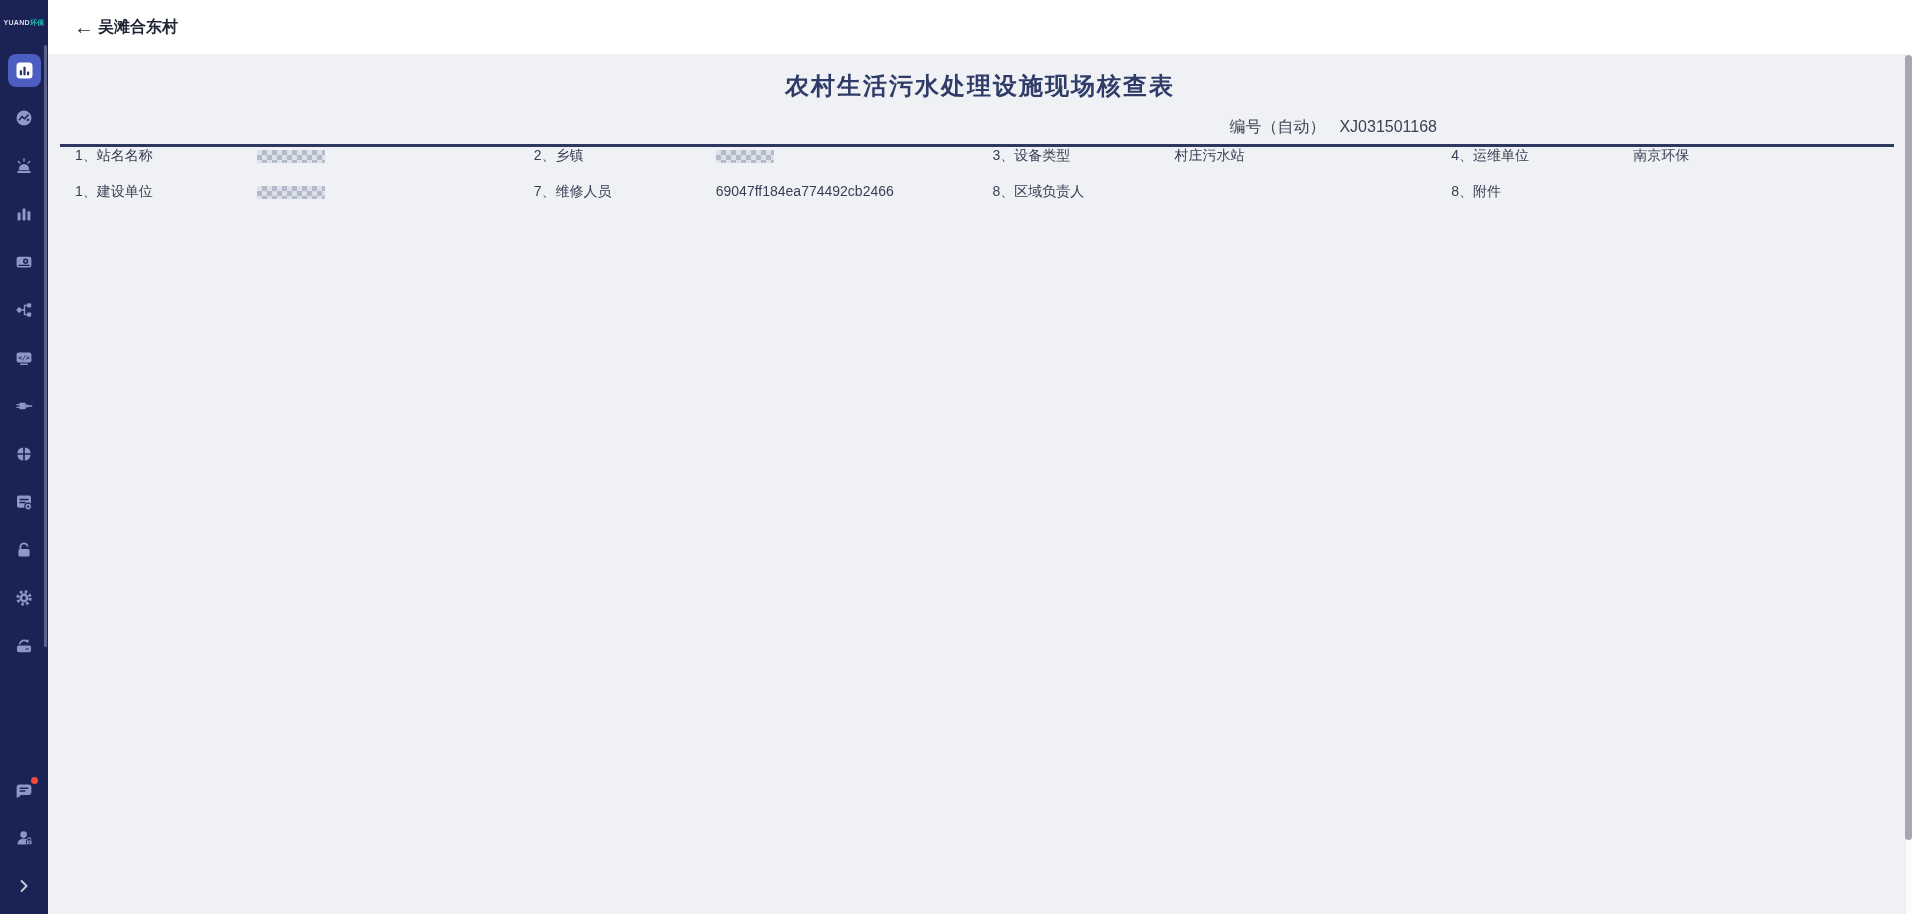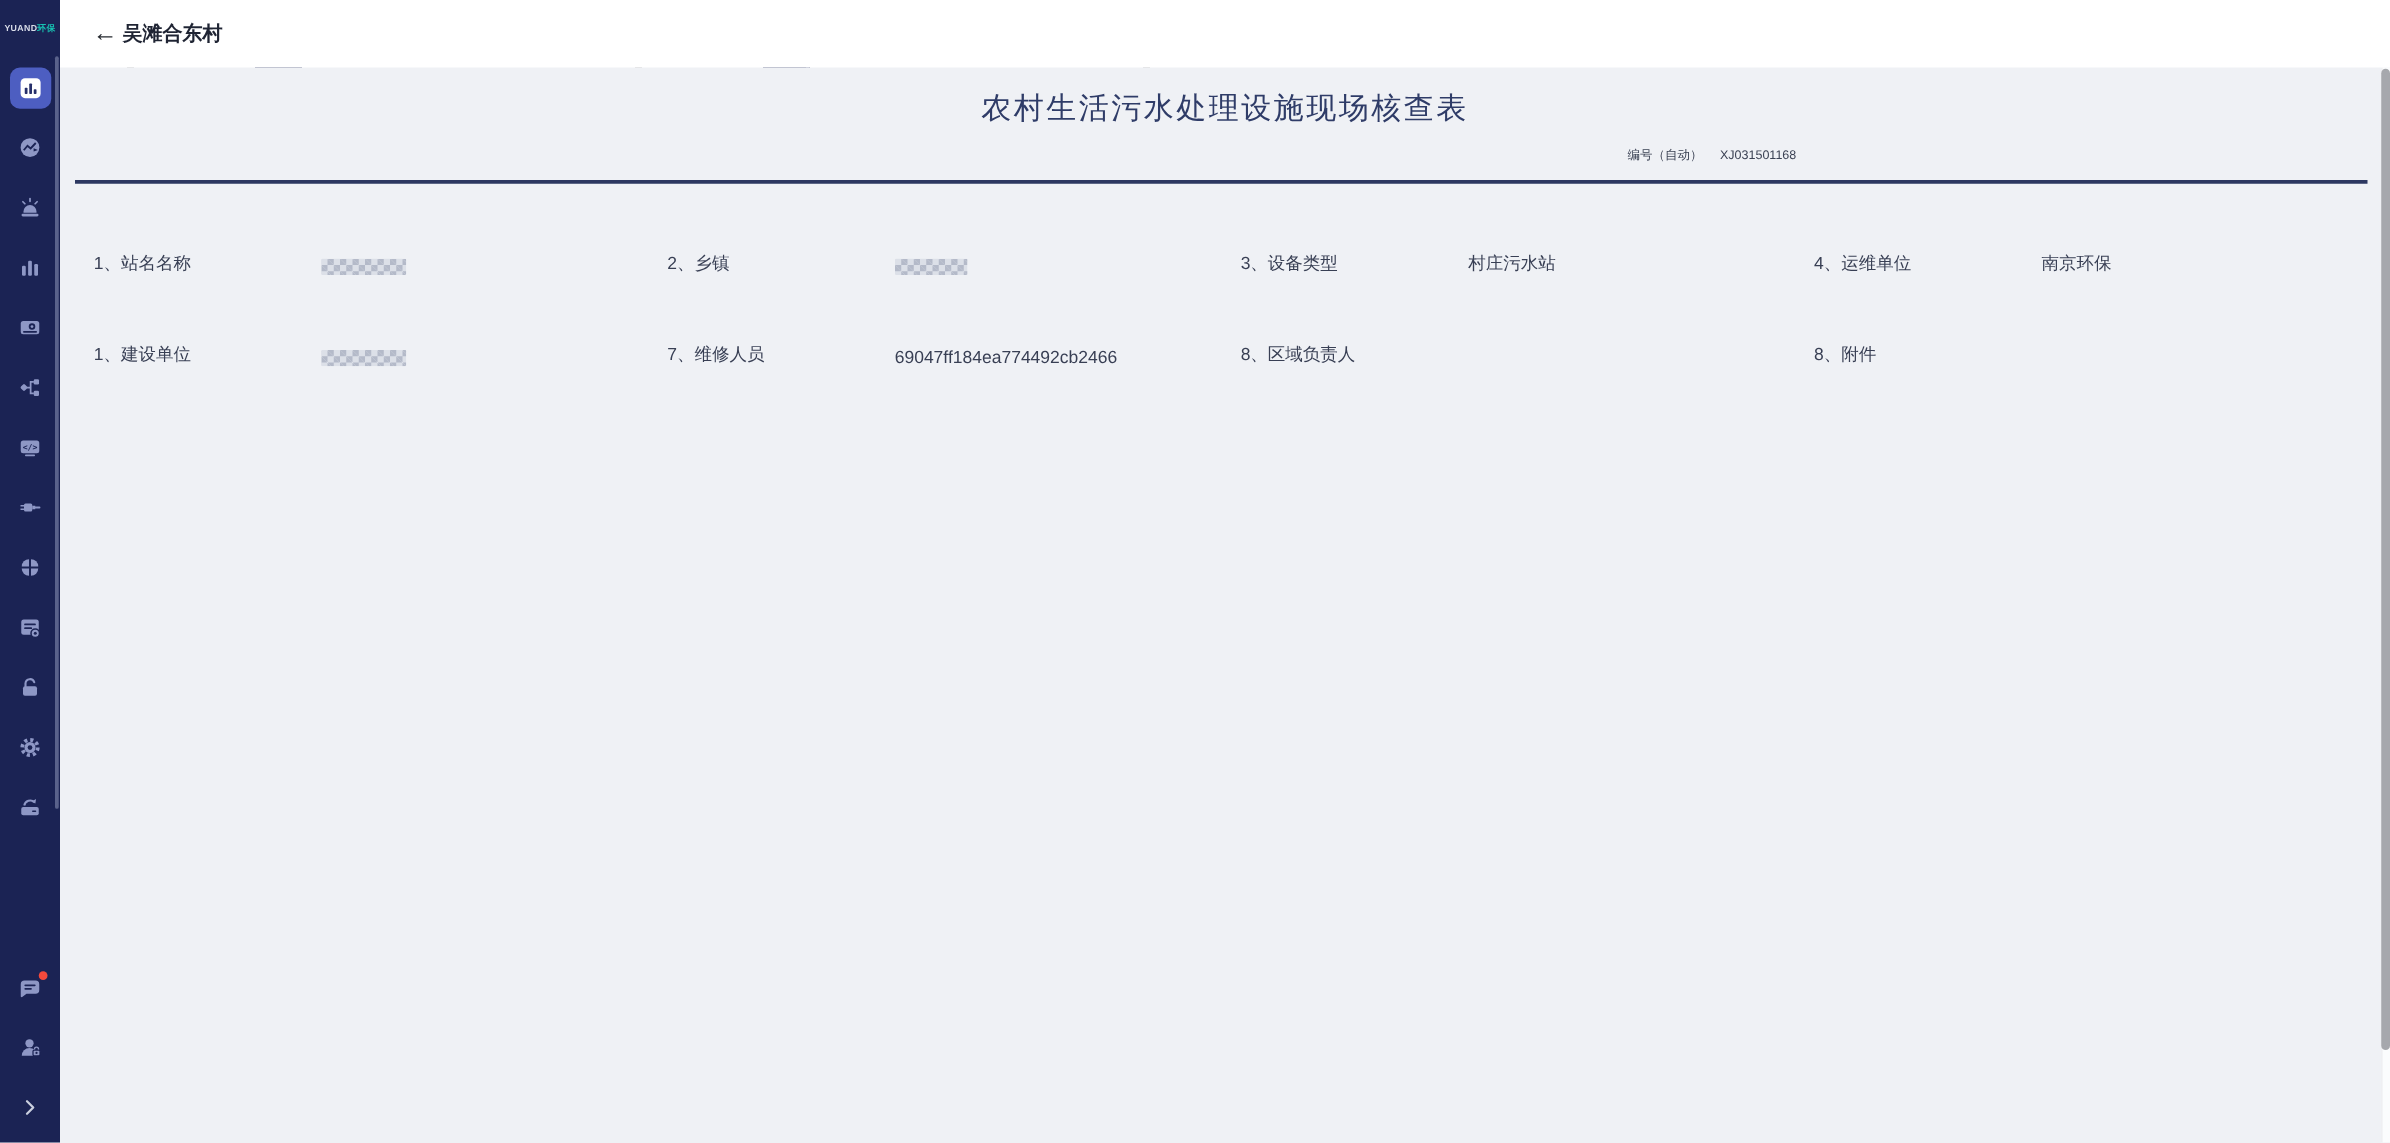--- a/index.html
+++ b/index.html
@@ -27,27 +27,27 @@
   .topbar {
     position:fixed; left:48px; top:0; width:1864px; height:54px; background:#ffffff;
     display:flex; align-items:center; z-index:10;
   }
   .back { margin-left:26px; font-size:20px; color:#25292f; cursor:pointer; line-height:1; }
   .page-title { margin-left:4px; font-size:16px; font-weight:bold; color:#1f2433; }
   
   .main { position:fixed; left:48px; top:54px; width:1864px; height:860px; background:#eff1f5; }
   .form-title {
     position:absolute; top:16px; left:0; width:100%; text-align:center;
-    font-size:24px; font-weight:normal; letter-spacing:2px; color:#2f3c68;
-  }
-  .serial { position:absolute; top:63px; left:0; width:1389px; text-align:right; font-size:10px; color:#3b4254; }
+    font-size:24px; font-weight:bold; letter-spacing:2px; color:#2f3c68;
+  }
+  .serial { position:absolute; top:63px; left:0; width:1389px; text-align:right; font-size:16px; color:#3b4254; }
   .serial-value { margin-left:14px; }
   .divider { position:absolute; top:90px; left:12px; width:1834px; height:3px; background:#2d3861; }
   .fields { position:absolute; top:93px; left:12px; width:1835px; display:grid; grid-template-columns:repeat(4,1fr); }
-  .cell { height:36px; display:flex; align-items:flex-end; padding-left:15px;margin-top:37px; }
+  .cell { height:36px; display:flex; align-items:flex-start; padding-left:15px; }
   .flabel { width:182px; flex:none; font-size:14px; color:#383f54; }
   .fvalue { font-size:14px; color:#383f54; white-space:nowrap; }
   .mosaic {
     display:inline-block; vertical-align:middle; height:13px; border-radius:1px;
     background-image:
       linear-gradient(45deg,#b4bac9 25%,transparent 25%,transparent 75%,#b4bac9 75%),
       linear-gradient(45deg,#b4bac9 25%,#dce0e8 25%,#dce0e8 75%,#b4bac9 75%);
     background-size:10px 10px; background-position:0 0,5px 5px;
   }
   .m1 { width:68px; } .m2 { width:58px; } .m3 { width:68px; }

